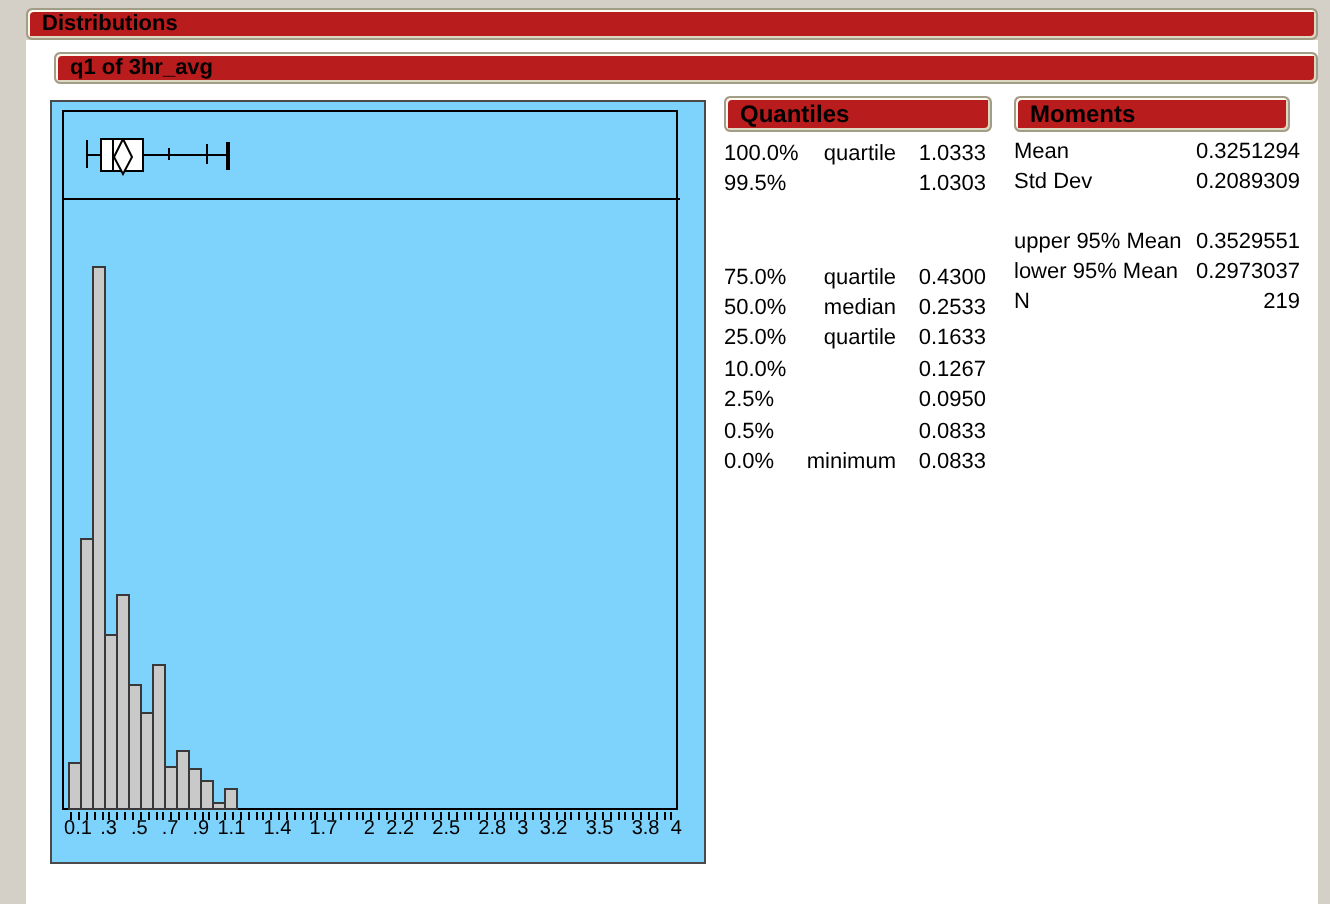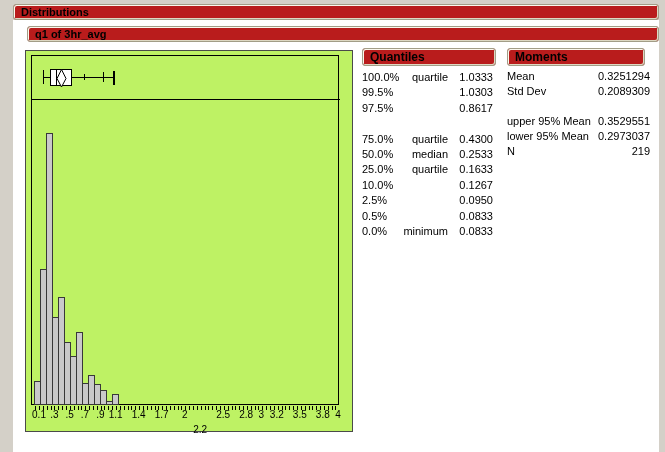--- a/index.html
+++ b/index.html
@@ -28,21 +28,21 @@
     box-sizing:border-box;
     white-space:nowrap;
   }
   #hdr-dist { left:13px; top:4px;  width:646px; height:16px; }
   #hdr-var  { left:27px; top:26px; width:632px; height:16px; }
   #hdr-quant{ left:362px; top:48px; width:134px; height:18px; font-size:12px; line-height:14px; }
   #hdr-mom  { left:507px; top:48px; width:138px; height:18px; font-size:12px; line-height:14px; }
 
   #plot {
     position:absolute; left:25px; top:50px; width:326px; height:380px;
-    border:1px solid #4a4a4a; background:#bef264; box-sizing:content-box;
+    border:1px solid #4a4a4a; background:#7dd3fc; box-sizing:content-box;
   }
   #frame {
     position:absolute; left:5px; top:4px; width:308px; height:350px;
     border:1px solid #000; box-sizing:border-box;
   }
   #sep { position:absolute; left:5px; top:48px; width:309px; height:1px; background:#000; }
 
   .bar {
     position:absolute;
     background:#c9c9c9;
@@ -175,21 +175,21 @@
     <div class="tick" style="left: 309.45px;"></div>
     <div class="xlab" style="left: 13px;">0.1</div>
     <div class="xlab" style="left: 28.3px;">.3</div>
     <div class="xlab" style="left: 43.7px;">.5</div>
     <div class="xlab" style="left: 59px;">.7</div>
     <div class="xlab" style="left: 74.4px;">.9</div>
     <div class="xlab" style="left: 89.7px;">1.1</div>
     <div class="xlab" style="left: 112.7px;">1.4</div>
     <div class="xlab" style="left: 135.7px;">1.7</div>
     <div class="xlab" style="left: 158.7px;">2</div>
-    <div class="xlab" style="left: 174.1px; margin-top: 15px;">2.2</div>
+    <div class="xlab" style="left: 174.1px;">2.2</div>
     <div class="xlab" style="left: 197.1px;">2.5</div>
     <div class="xlab" style="left: 220.1px;">2.8</div>
     <div class="xlab" style="left: 235.4px;">3</div>
     <div class="xlab" style="left: 250.8px;">3.2</div>
     <div class="xlab" style="left: 273.8px;">3.5</div>
     <div class="xlab" style="left: 296.8px;">3.8</div>
     <div class="xlab" style="left: 312.1px;">4</div>
     <div class="bp-line" style="left: 17px; top: 19px; width: 1px; height: 14px;"></div>
     <div class="bp-line" style="left: 17px; top: 26px; width: 7px; height: 1px;"></div>
     <div class="" id="bp-box" style="left: 24px; top: 18px; width: 22px; height: 17px;"></div>
@@ -208,25 +208,20 @@
     <div class="stat-row" style="top: 0px;">
       <span class="cell-left">100.0%</span>
       <span class="q-role">quartile</span>
       <span class="cell-right">1.0333</span>
     </div>
     <div class="stat-row" style="top: 15.4px;">
       <span class="cell-left">99.5%</span>
       <span class="q-role"></span>
       <span class="cell-right">1.0303</span>
     </div>
-    <div class="stat-row" style="top: 30.8px;">
-      <span class="cell-left">97.5%</span>
-      <span class="q-role"></span>
-      <span class="cell-right">0.8617</span>
-    </div>
     <div class="stat-row" style="top: 61.6px;">
       <span class="cell-left">75.0%</span>
       <span class="q-role">quartile</span>
       <span class="cell-right">0.4300</span>
     </div>
     <div class="stat-row" style="top: 77px;">
       <span class="cell-left">50.0%</span>
       <span class="q-role">median</span>
       <span class="cell-right">0.2533</span>
     </div>

